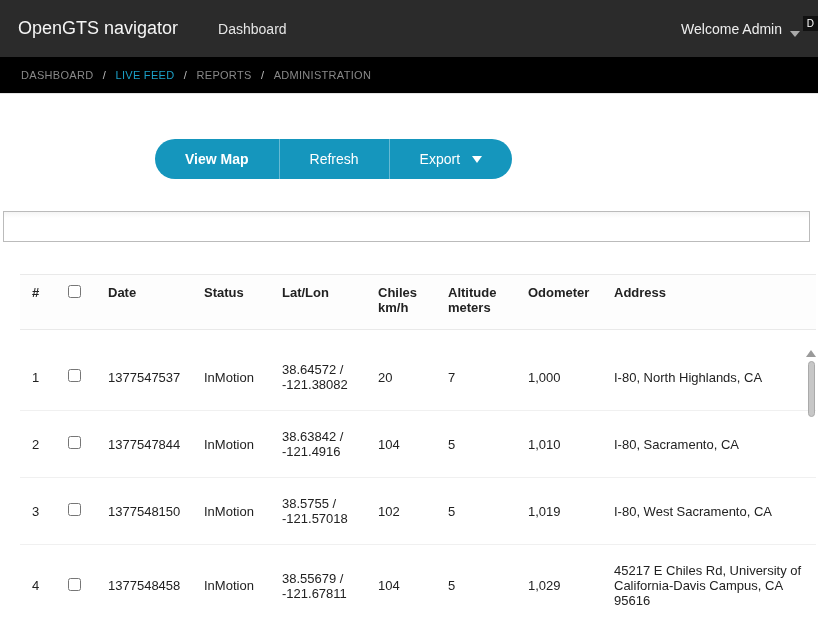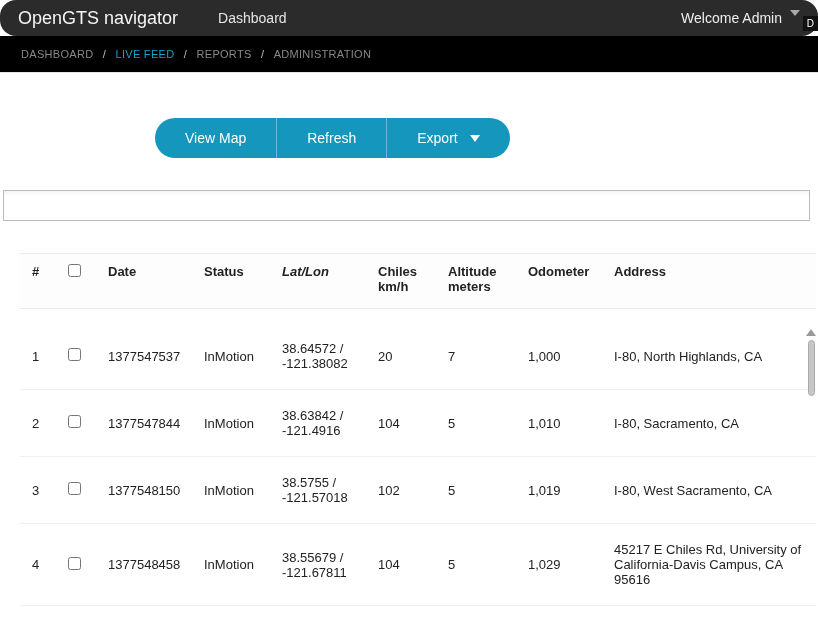--- a/index.html
+++ b/index.html
@@ -1,51 +1,51 @@
 <!DOCTYPE html>
 <html><head>
   <meta charset="utf-8">
   <style>
     * { margin: 0; padding: 0; box-sizing: border-box; }
     body { font-family: Arial, Helvetica, sans-serif; font-size: 13px; color: #333; width: 818px; height: 622px; overflow: hidden; background: #fff; }
     
-    .topbar { background: #2b2b2b; height: 36px; display: flex; align-items: center; padding: 0 18px; color: #fff; border-radius: 16px; }
+    .topbar { background: #2b2b2b; height: 57px; display: flex; align-items: center; padding: 0 18px; color: #fff; }
     .app-title { font-size: 18px; font-weight: 300; color: #f5f5f5; }
     .topbar-dashboard { margin-left: 40px; font-size: 14px; color: #e5e5e5; }
-    .welcome { margin-left: auto; font-size: 14px; color: #eee; display: flex; align-items: flex-start; gap: 8px; }
+    .welcome { margin-left: auto; font-size: 14px; color: #eee; display: flex; align-items: flex-end; gap: 8px; }
     .welcome-caret { width: 0; height: 0; border-left: 5px solid transparent; border-right: 5px solid transparent; border-top: 6px solid #aaa; }
     .corner-badge { position: absolute; top: 16px; right: 0; background: #111; color: #fff; font-size: 10px; padding: 2px 4px; }
     
     .breadcrumb { background: #000000; border-bottom: 1px solid #e4e4e4; padding: 12px 18px; font-size: 11px; color: #888; letter-spacing: 0.3px; }
     .breadcrumb span { margin: 0 3px; }
     .breadcrumb .sep { color: #bbb; }
     .breadcrumb .active { color: #1ba0c7; }
     
     .action-row { padding: 45px 0 28px 0; display: flex; justify-content: flex-start; padding-left: 155px; }
     .pill-group { display: flex; background: #1596bd; border-radius: 22px; overflow: hidden; }
     .pill-btn { padding: 12px 30px; color: #fff; font-size: 14px; border: none; background: transparent; cursor: pointer; display: flex; align-items: center; gap: 12px; border-left: 1px solid rgba(255,255,255,0.35); }
-    .pill-btn:first-child { border-left: none; }
+    .pill-btn:first-child { border-left: none; font-weight: bold; }
     .export-caret { width: 0; height: 0; border-left: 5px solid transparent; border-right: 5px solid transparent; border-top: 7px solid #fff; }
     
     .search-row { padding: 4px 8px 4px 3px; font-size: 14px; color: #222; }
     .search-label { display: block; margin-bottom: 4px; }
     .search-input { width: 100%; border: 1px solid #bbb; background: linear-gradient(#f5f5f5,#fff 6px); padding: 7px 6px; font-size: 13px; }
     
     .table-wrap { margin-top: 28px; padding: 0 2px 0 20px; position: relative; }
     table { width: 100%; border-collapse: collapse; }
     thead th { text-align: left; font-size: 13px; font-weight: bold; padding: 10px 8px 14px 8px; border-bottom: 1px solid #e9e9e9; border-top: 1px solid #e9e9e9; background: #fdfdfd; color: #222; vertical-align: top; }
     thead th:first-child { padding-left: 12px; }
     tbody td { padding: 18px 8px; font-size: 13px; color: #222; border-bottom: 1px solid #f0f0f0; vertical-align: middle; }
     tbody td:first-child { padding-left: 12px; }
     tbody tr:first-child td { padding-top: 32px; }
     .col-chk { width: 40px; }
     .col-idx { width: 40px; }
     .col-date { width: 96px; }
     .col-status { width: 78px; }
-    .col-latlon { width: 96px; font-style: italic; }
+    .col-latlon { width: 96px; }
     .col-speed { width: 70px; }
     .col-alt { width: 80px; }
     .col-odo { width: 86px; }
     .col-addr { }
     .chk { width: 13px; height: 13px; }
     
     .scroll-hint { position: absolute; right: 0; top: 76px; bottom: 0; width: 14px; display: flex; flex-direction: column; align-items: center; }
     .scroll-up, .scroll-down { width: 0; height: 0; border-left: 5px solid transparent; border-right: 5px solid transparent; }
     .scroll-up { border-bottom: 7px solid #9a9a9a; margin-bottom: 4px; }
     .scroll-thumb { width: 7px; height: 56px; background: #c7c7c7; border-radius: 4px; border: 1px solid #aaa; }

